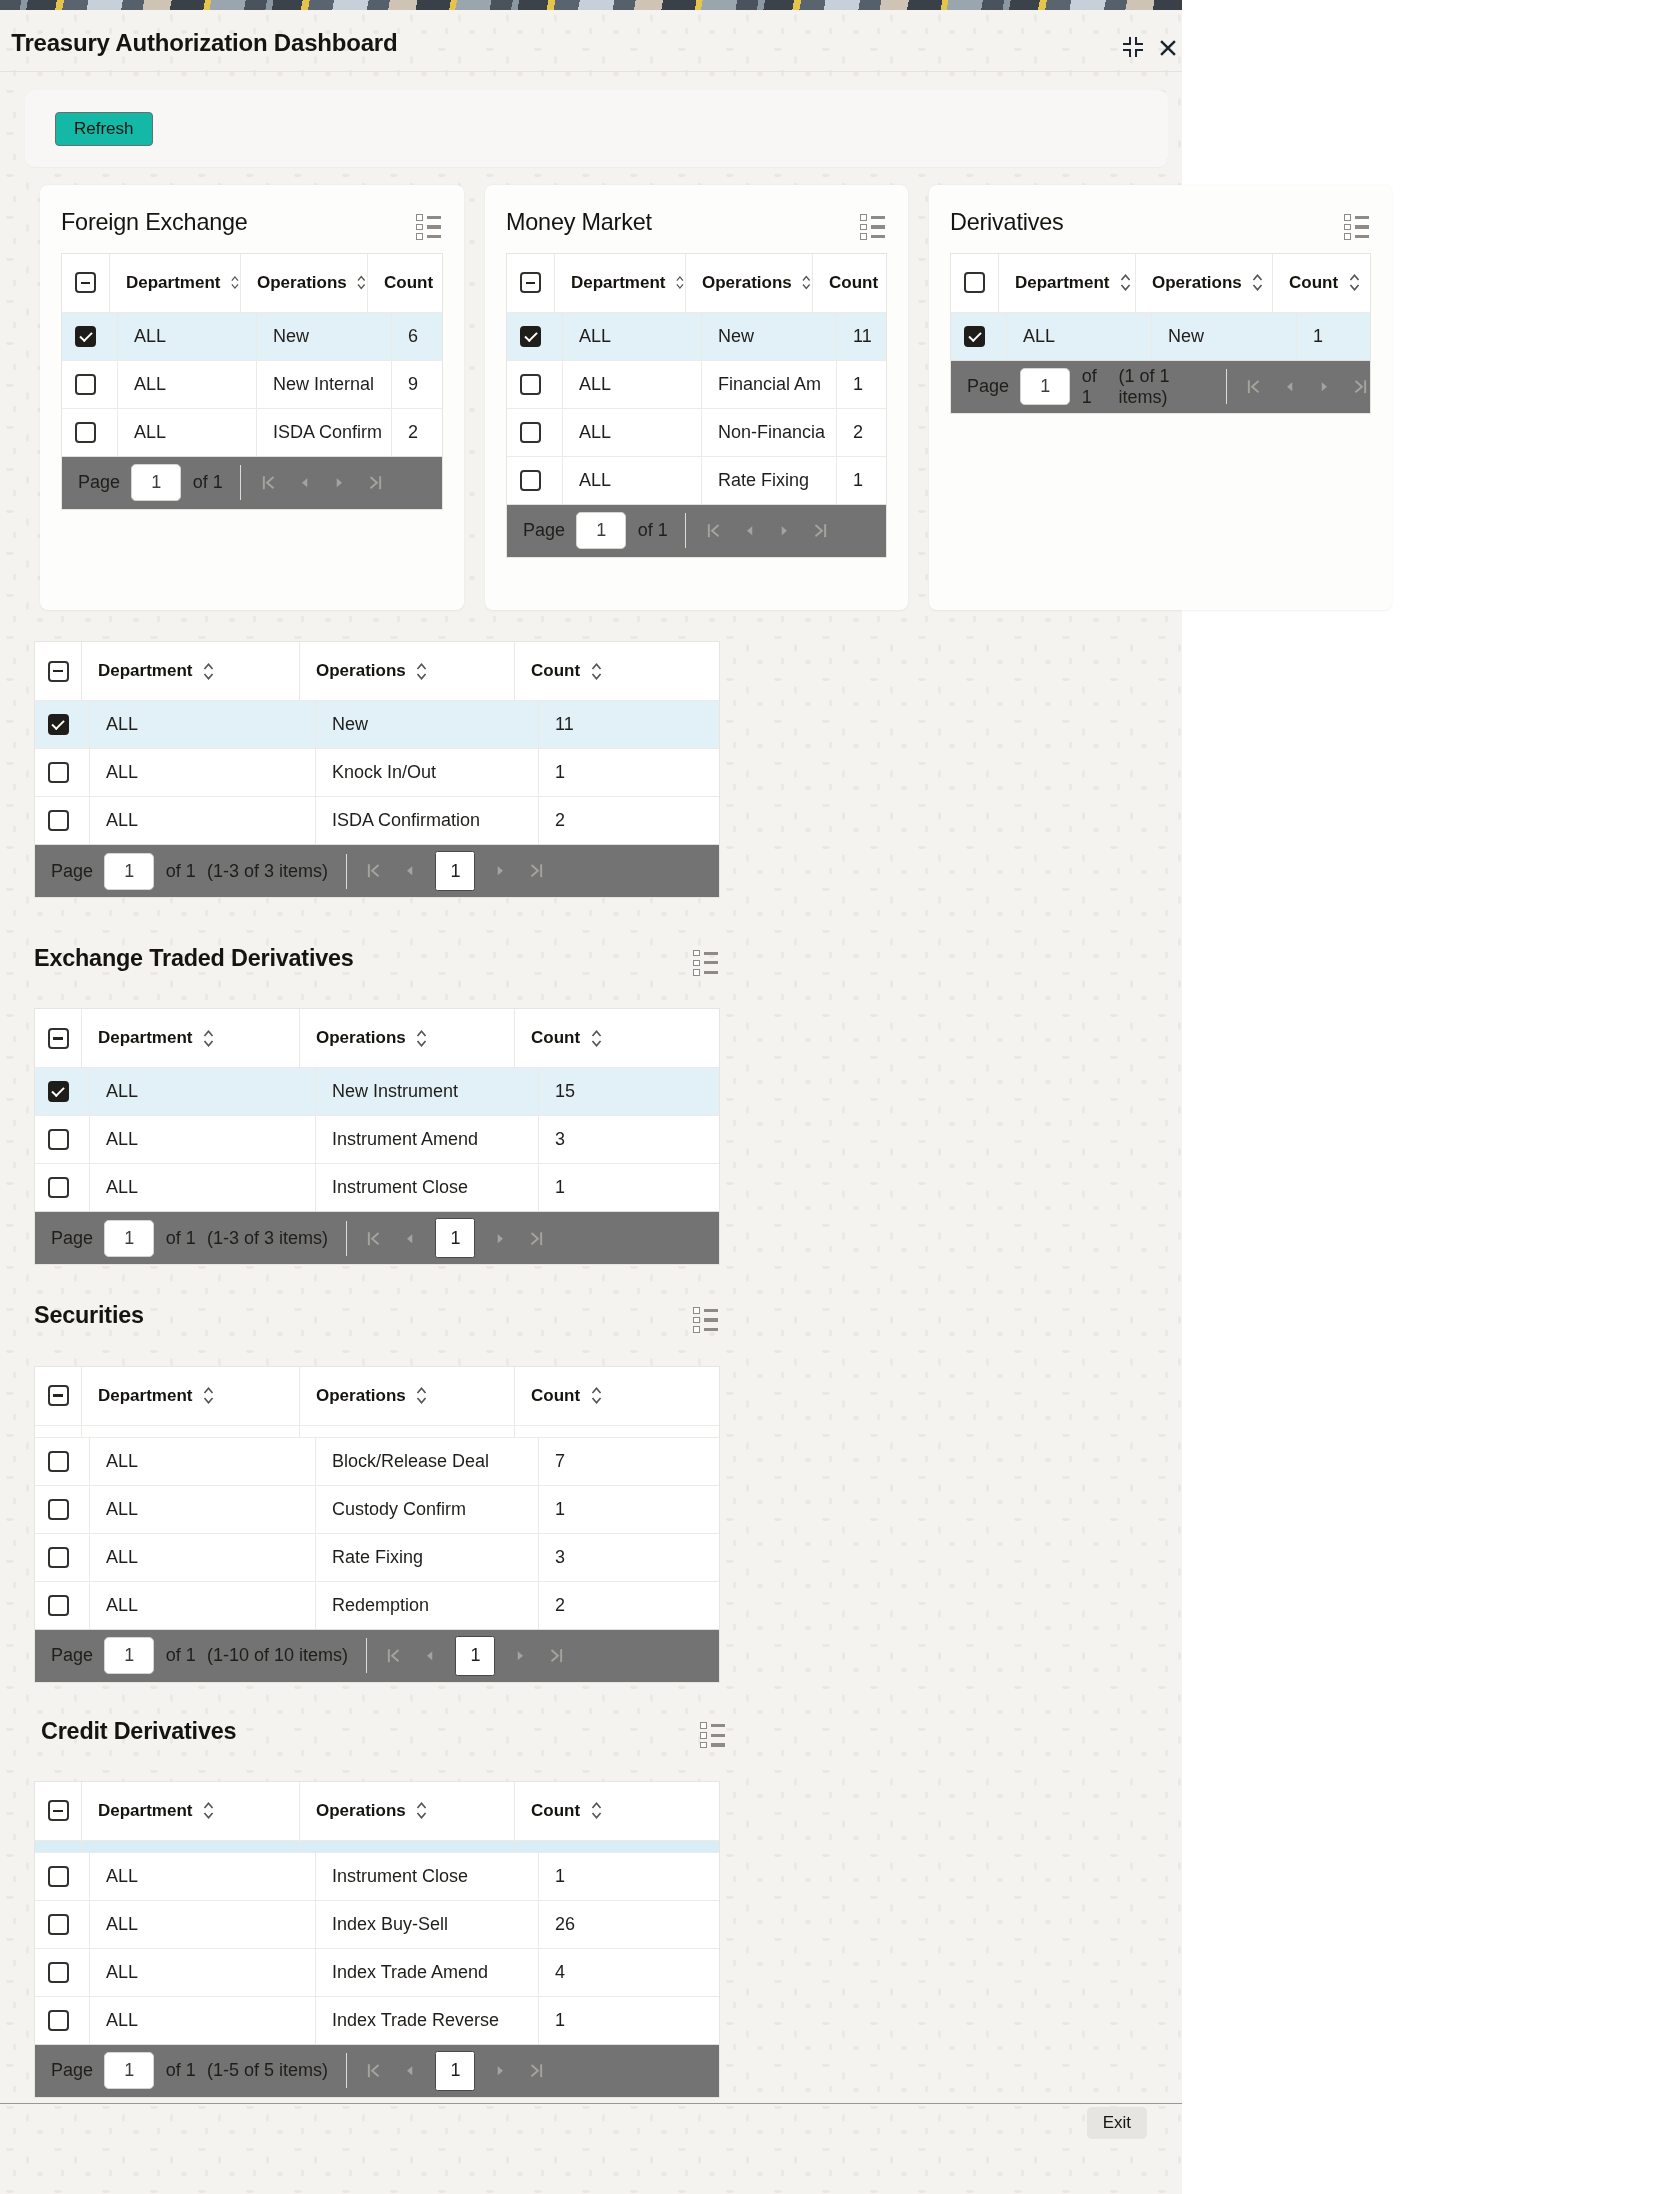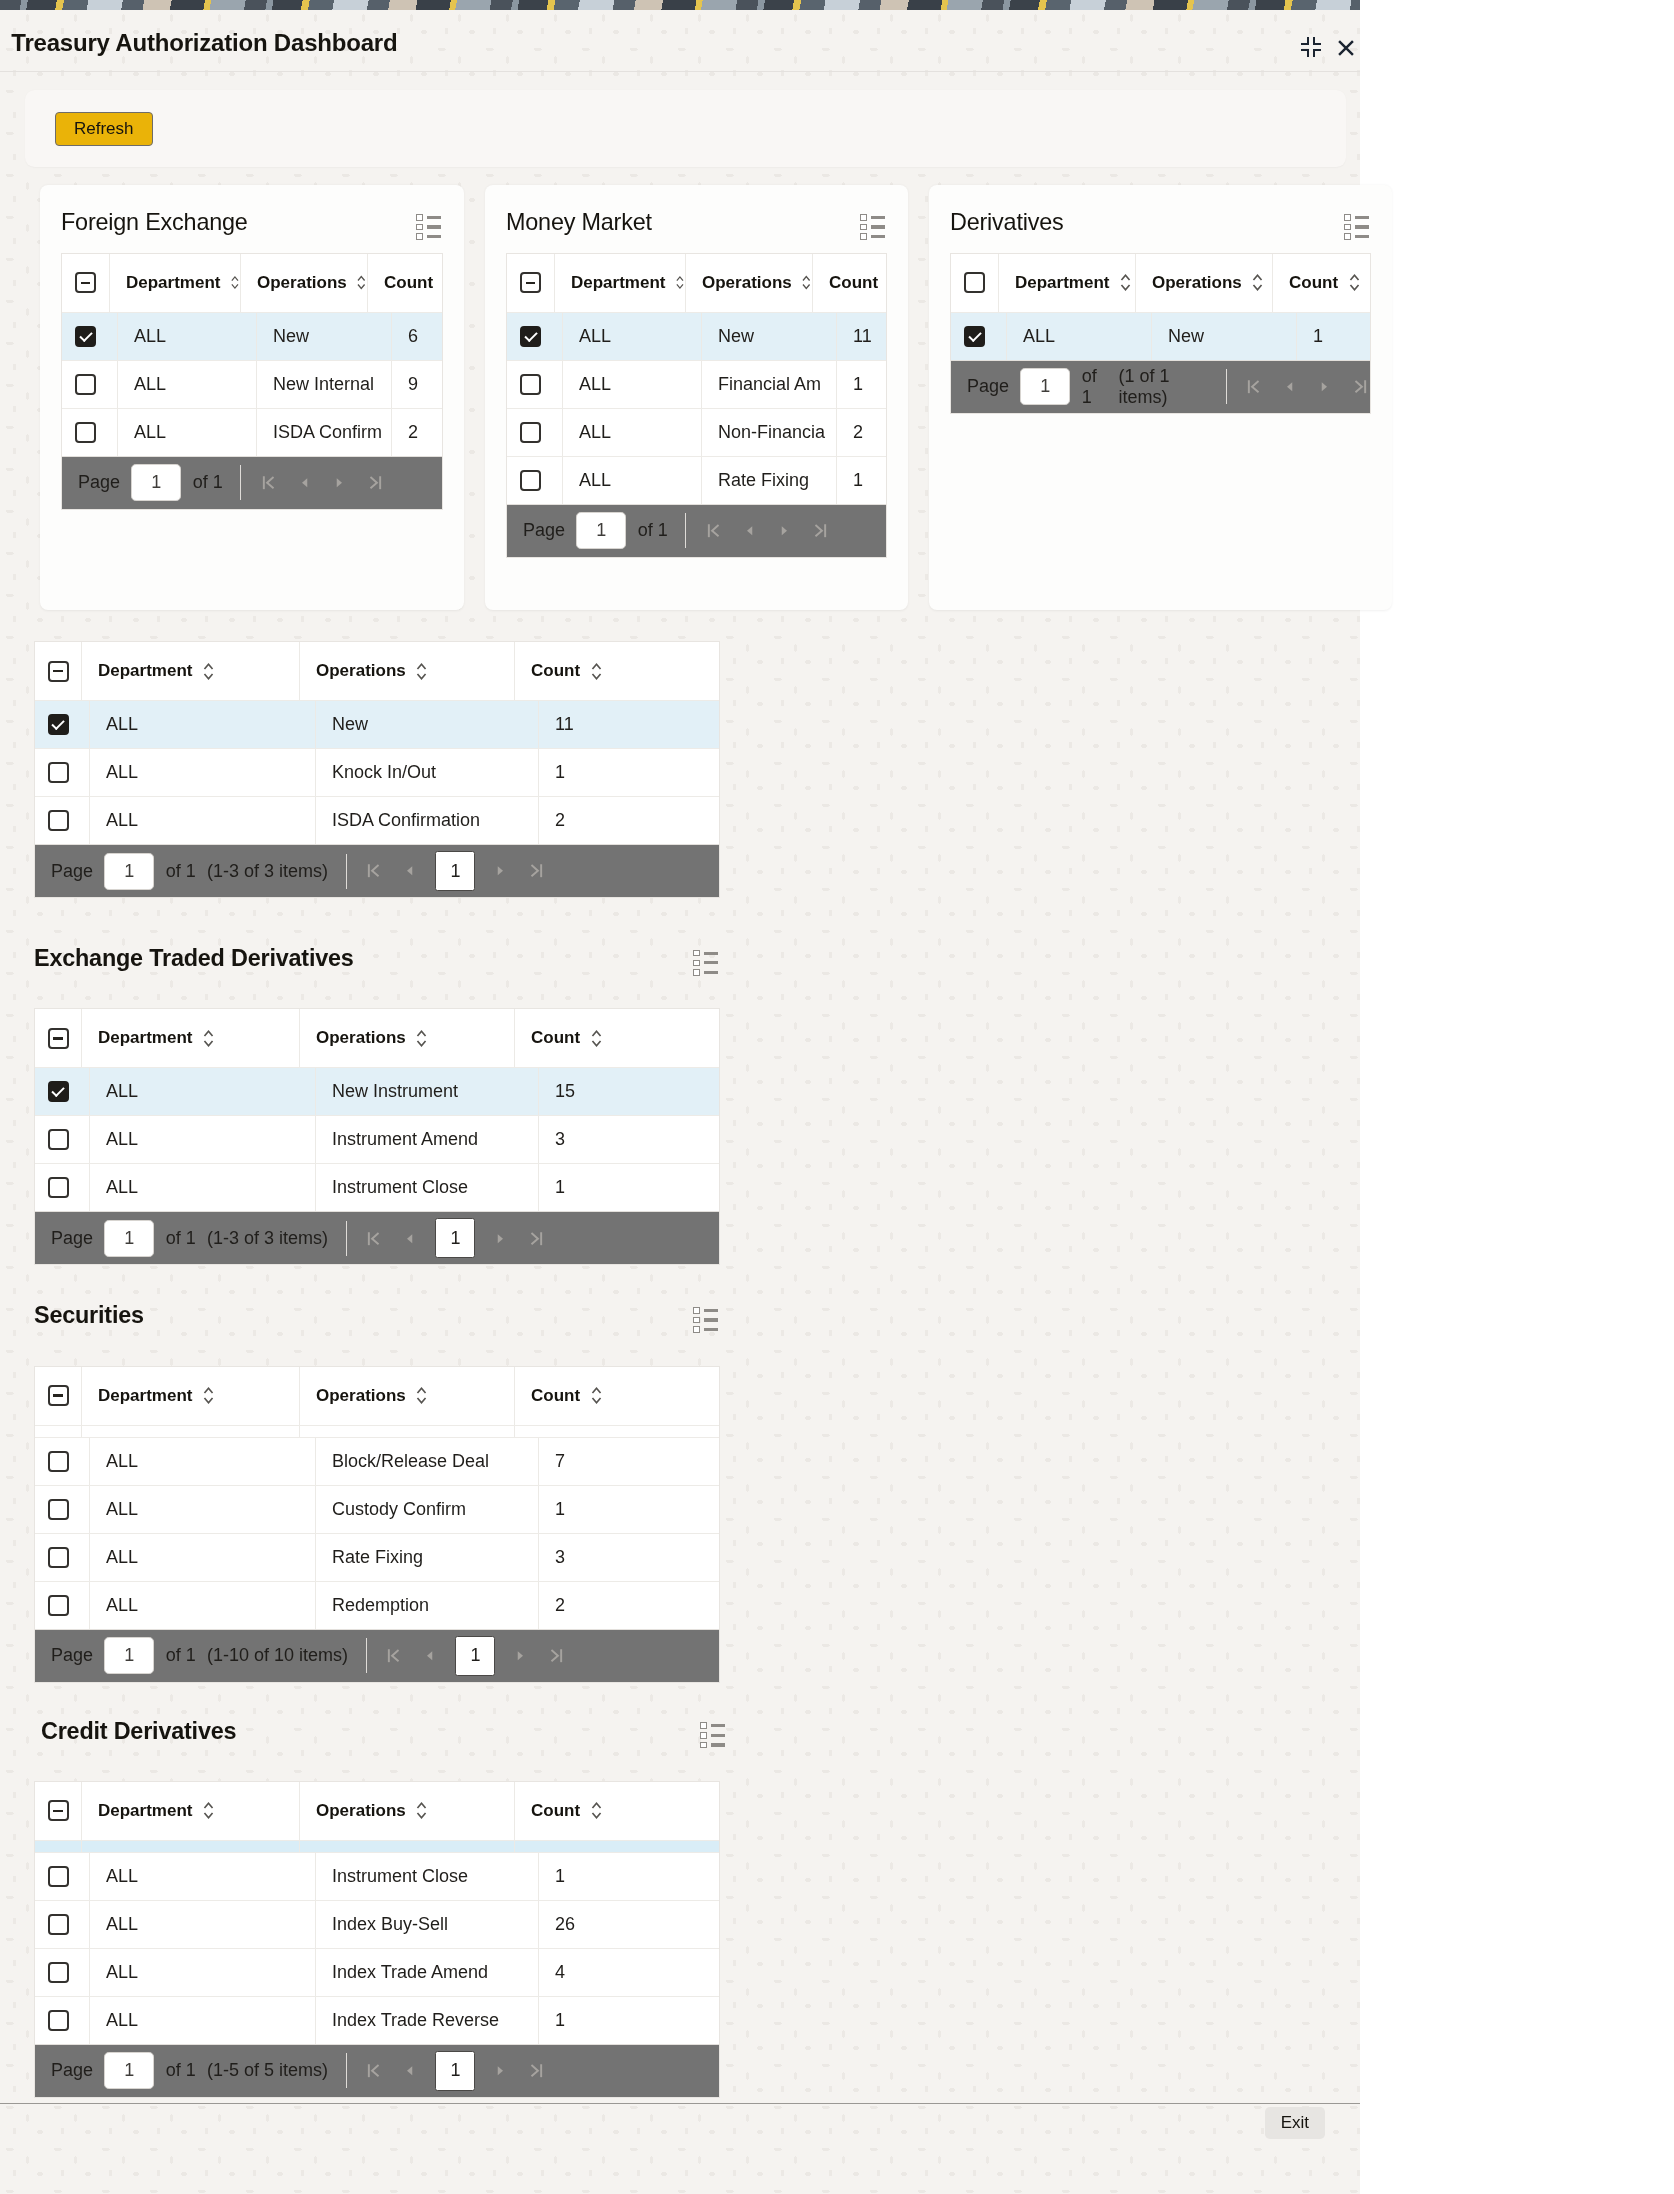--- a/index.html
+++ b/index.html
@@ -1,19 +1,19 @@
 <!DOCTYPE html>
 <html style="font-size:13px"><head>
 <meta charset="utf-8">
 <style>
   * { box-sizing: border-box; }
   html,body { margin:0; padding:0; background:#ffffff; }
   body { width:1675px; height:2194px; font-family:"Liberation Sans", sans-serif; color:#201e1b; overflow:hidden; }
 
-  .window { width:1360px; height:2194px; background-color:#f5f3f0; position:relative;
+  .window { width:1182px; height:2194px; background-color:#f5f3f0; position:relative;
     background-image:
       radial-gradient(ellipse 5.6px 2.4px at 9.7px 7.3px,  #ebe8e4 70%, transparent 72%),
       radial-gradient(ellipse 2.4px 5.6px at 27.4px 18px, #ece9e5 70%, transparent 72%),
       radial-gradient(ellipse 4.8px 2.4px at 40px 32px, #ebe8e4 70%, transparent 72%),
       radial-gradient(ellipse 2.4px 4.8px at 14.5px 31px, #ece9e5 70%, transparent 72%);
     background-size:48px 42px; }
 
   .topband { height:9.7px; width:100%;
     background:repeating-linear-gradient(100deg,
       #4a525b 0 21px, #8b97a1 21px 27.4px, #3b424a 27.4px 56px, #e5c44e 56px 63px,
@@ -28,21 +28,21 @@
   .ic-restore .tl { border-right:2.4px solid #1b2430; border-bottom:2.4px solid #1b2430; }
   .ic-restore .tr { border-left:2.4px solid #1b2430;  border-bottom:2.4px solid #1b2430; }
   .ic-restore .bl { border-right:2.4px solid #1b2430; border-top:2.4px solid #1b2430; }
   .ic-restore .br { border-left:2.4px solid #1b2430;  border-top:2.4px solid #1b2430; }
   .ic-close { cursor:pointer; display:block; }
 
   .hdiv { height:0.8px; background:#e4e1de; }
 
   .toolbar-card { margin:18.6px 13.7px 0 25px; height:77px; background:#f9f7f5; border-radius:9.7px; position:relative; box-shadow:0 0.8px 1.6px rgba(0,0,0,.03); }
   .btn-refresh { position:absolute; left:30px; top:22px; height:34px; padding:0 18px; font-size:17px; font-family:inherit; color:#16140f;
-    border:1.2px solid #6e6c69; border-radius:4px; background:#eab308; cursor:pointer; }
+    border:1.2px solid #6e6c69; border-radius:4px; background:#14b8a6; cursor:pointer; }
 
   .cards-row { display:flex; gap:21px; margin:18px 12px 0 40px; height:425px; align-items:stretch; }
   .card { border-radius:8px; background:#fdfdfc; box-shadow:0 0.8px 2.4px rgba(0,0,0,.06); padding:21px 21px 0 21px; }
   .card.w1 { width:447px; } .card.w2 { width:458px; } .card.w3 { width:463px; }
 
   .panel-head { display:flex; justify-content:space-between; align-items:flex-start; margin-top:3.2px; }
   .panel-head h2 { margin:0; font-size:23.4px; font-weight:400; color:#16140f; letter-spacing:-0.2px; }
   .menu-icon { margin-top:3.2px; display:flex; flex-direction:column; gap:3.2px; cursor:pointer; padding:1.6px; }
   .mi-row { display:flex; align-items:center; gap:4px; }
   .mi-sq { width:6.5px; height:6.5px; border:1.6px solid #8e8b87; background:#fff; }

